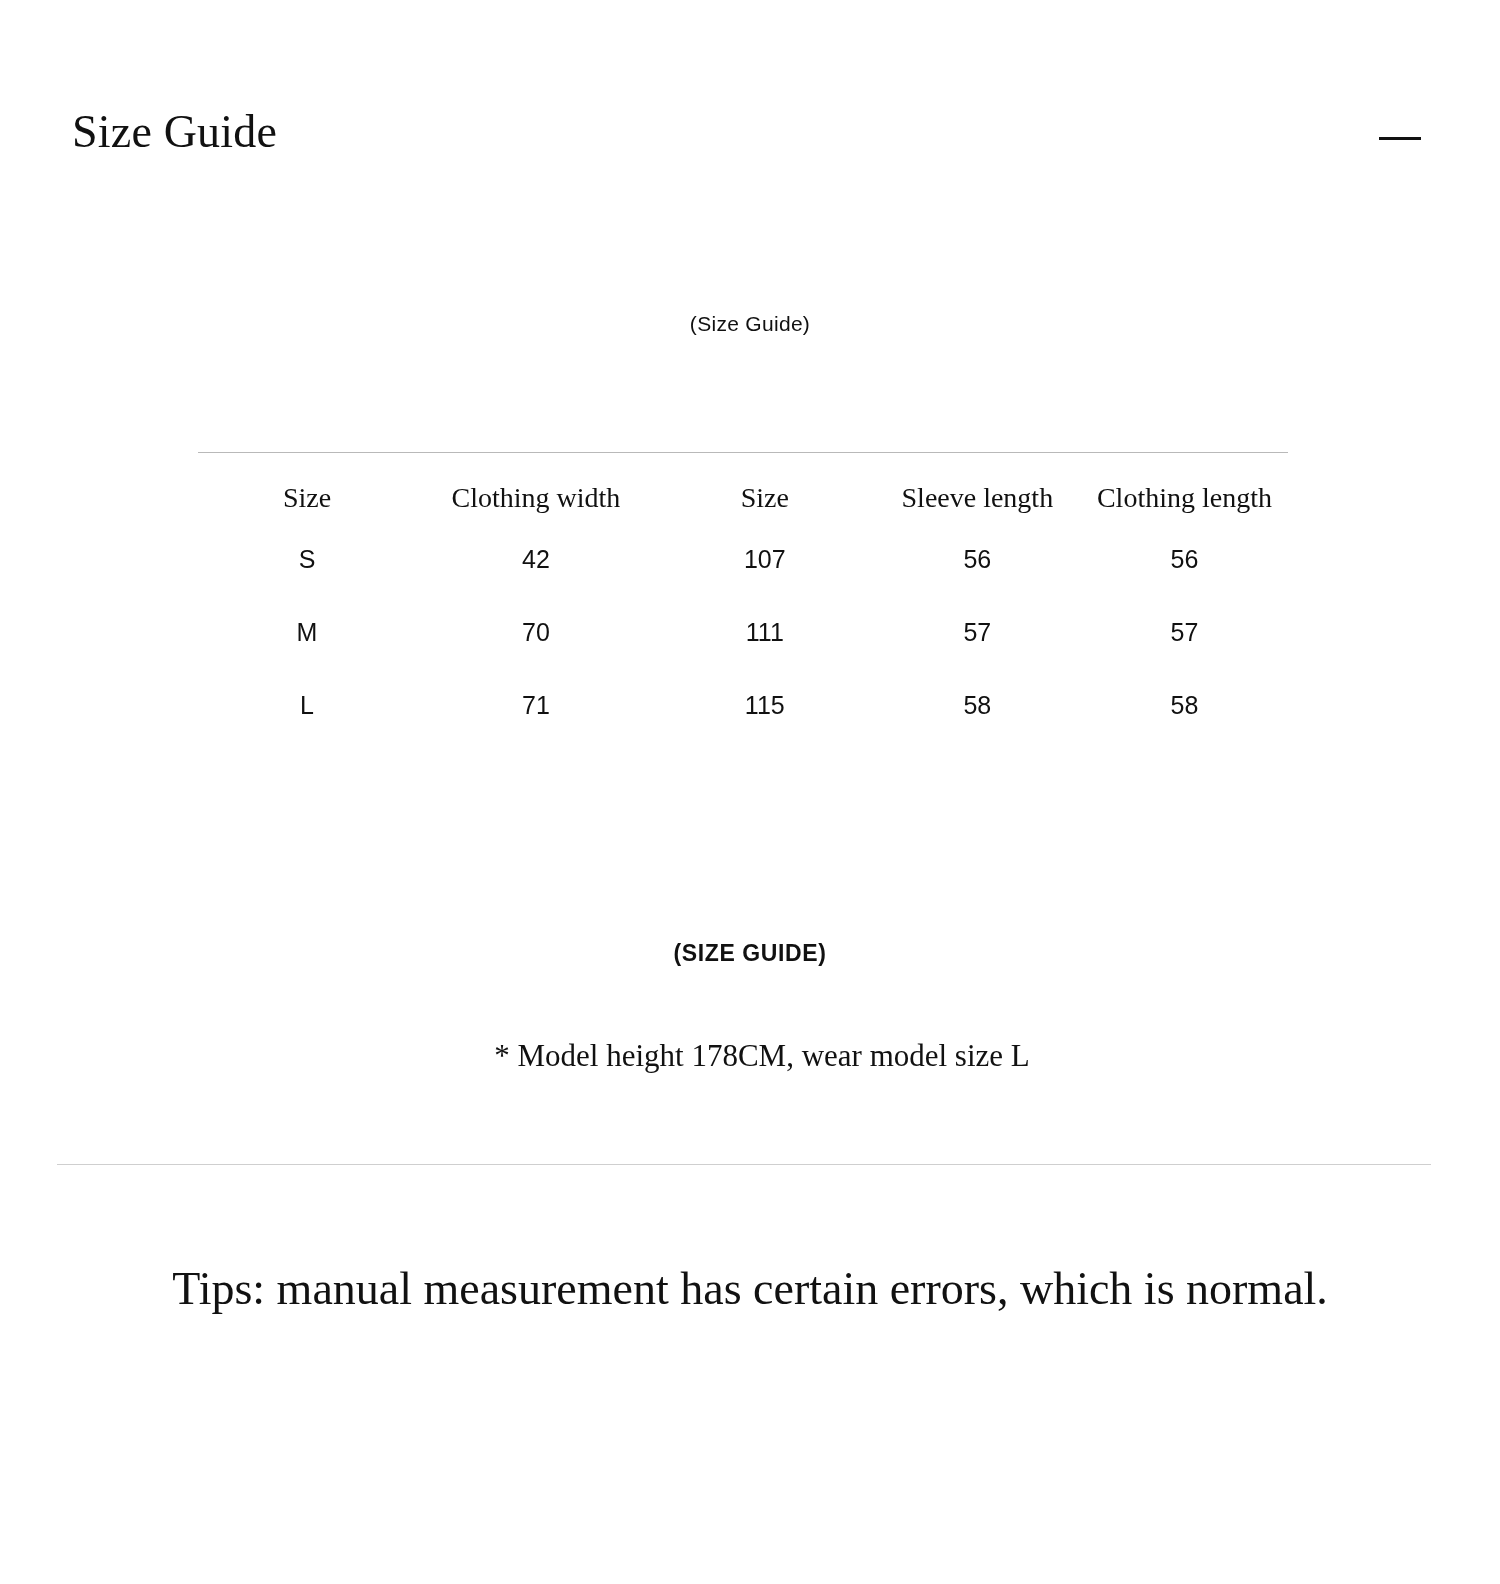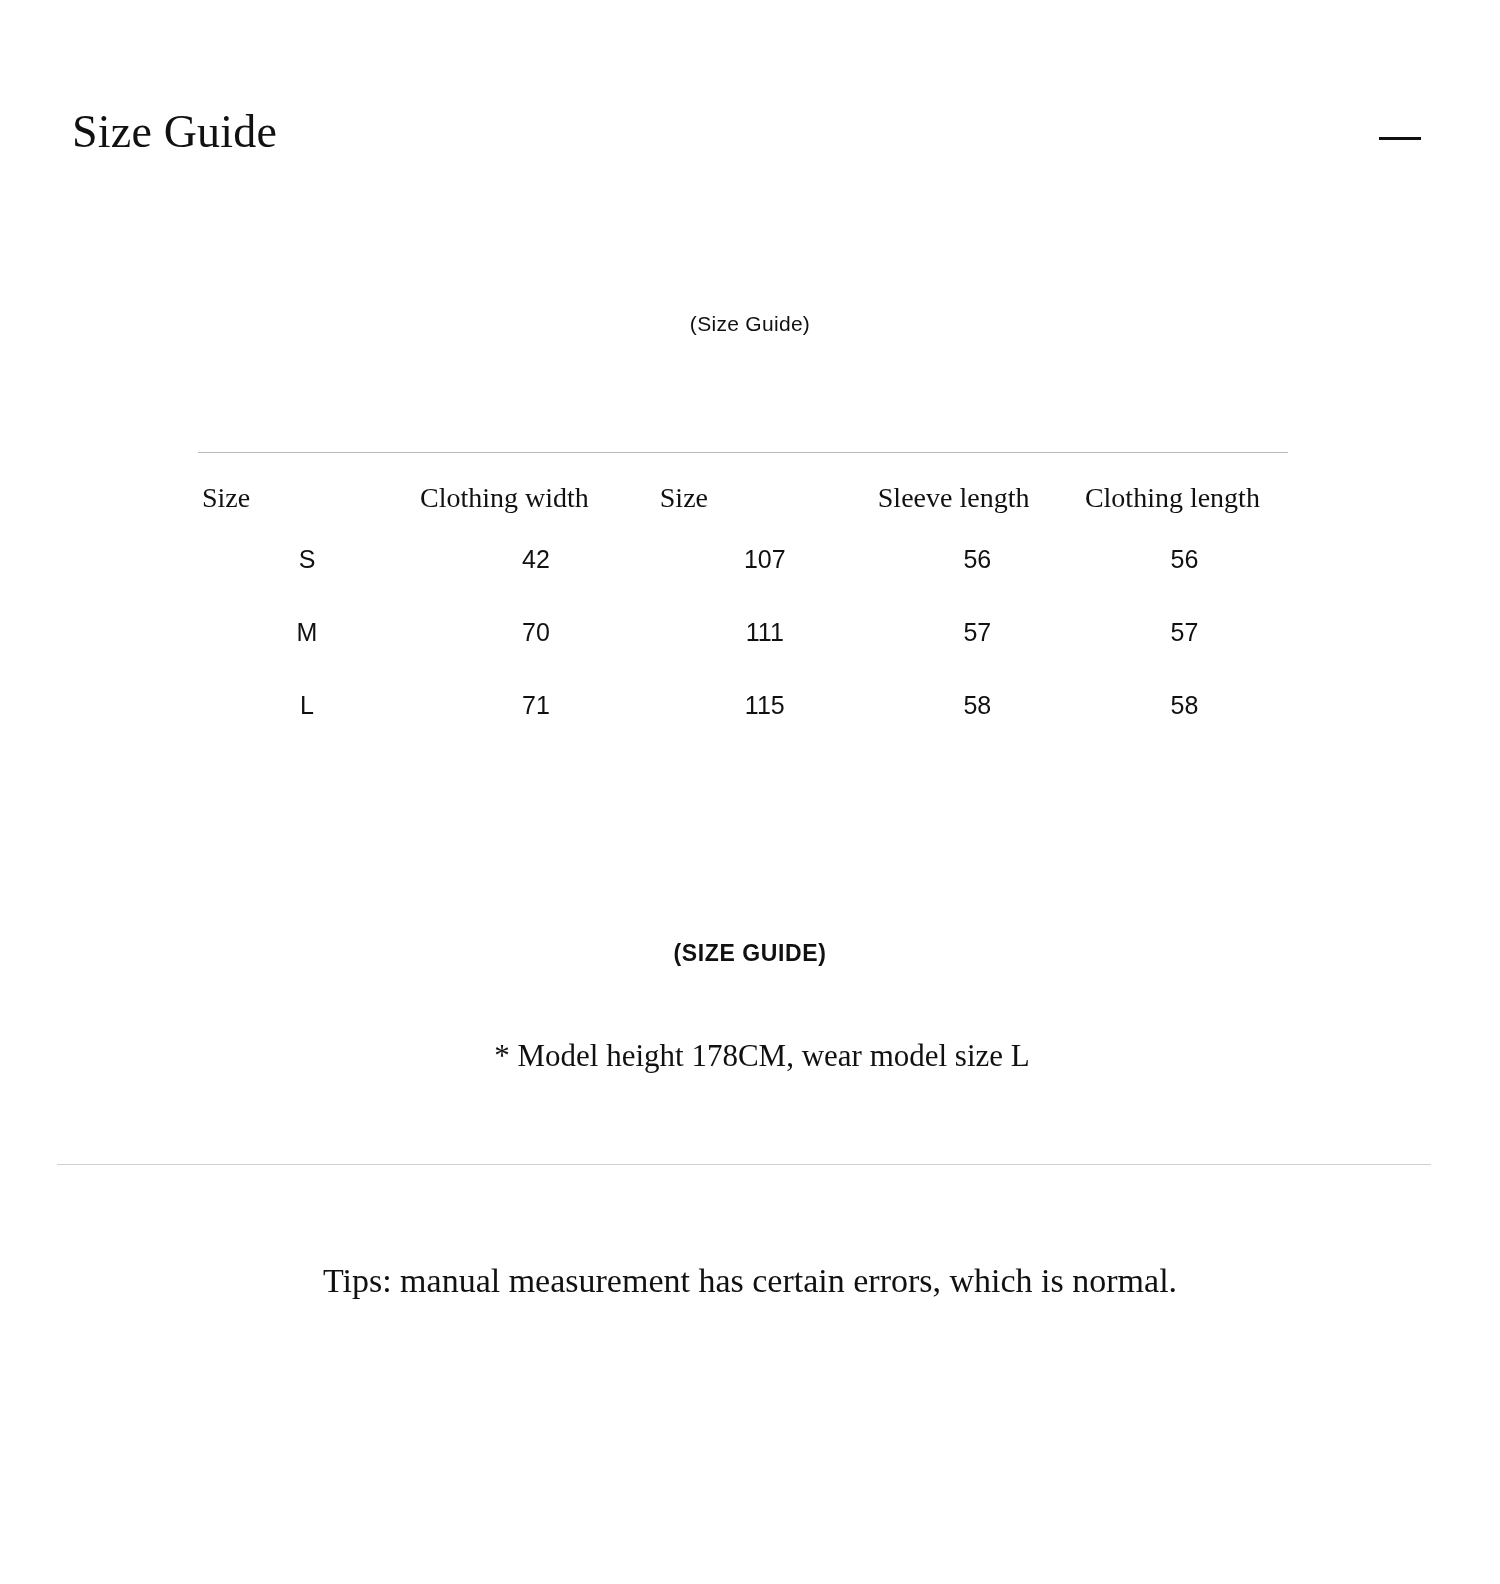--- a/index.html
+++ b/index.html
@@ -92,21 +92,21 @@
     width: 100%;
     border-collapse: collapse;
     table-layout: fixed;
   }
   table.size-table thead th {
     font-family: "Liberation Serif", serif;
     font-weight: 400;
     font-size: 28px;
     color: #111111;
     padding: 26px 4px 18px 4px;
-    text-align: left;
+    text-align: center;
     vertical-align: middle;
     line-height: 1.35;
     border-top: 1.5px solid #b9b9b9;
   }
   table.size-table tbody td {
     font-family: "Liberation Sans", sans-serif;
     font-size: 25px;
     color: #111111;
     text-align: center;
     padding: 22px 4px;
@@ -158,21 +158,21 @@
   }
 
   
   .tips {
     position: absolute;
     top: 1262px;
     left: 0;
     width: 1500px;
     text-align: center;
     font-family: "Liberation Serif", serif;
-    font-size: 34px;
+    font-size: 46px;
     color: #111111;
   }
 </style>
 </head>
 <body>
 
 <div class="page">
 
   <div class="header">
     <div class="title">Size Guide</div>

